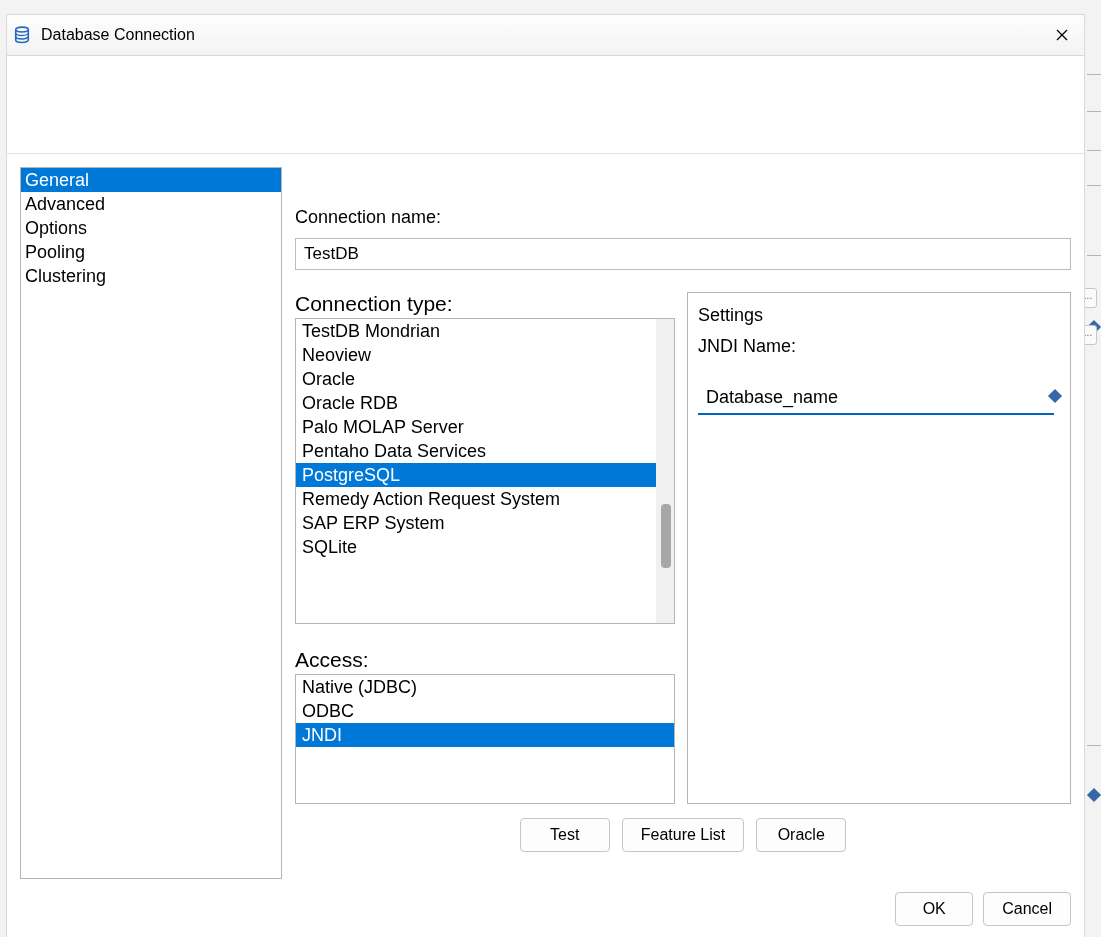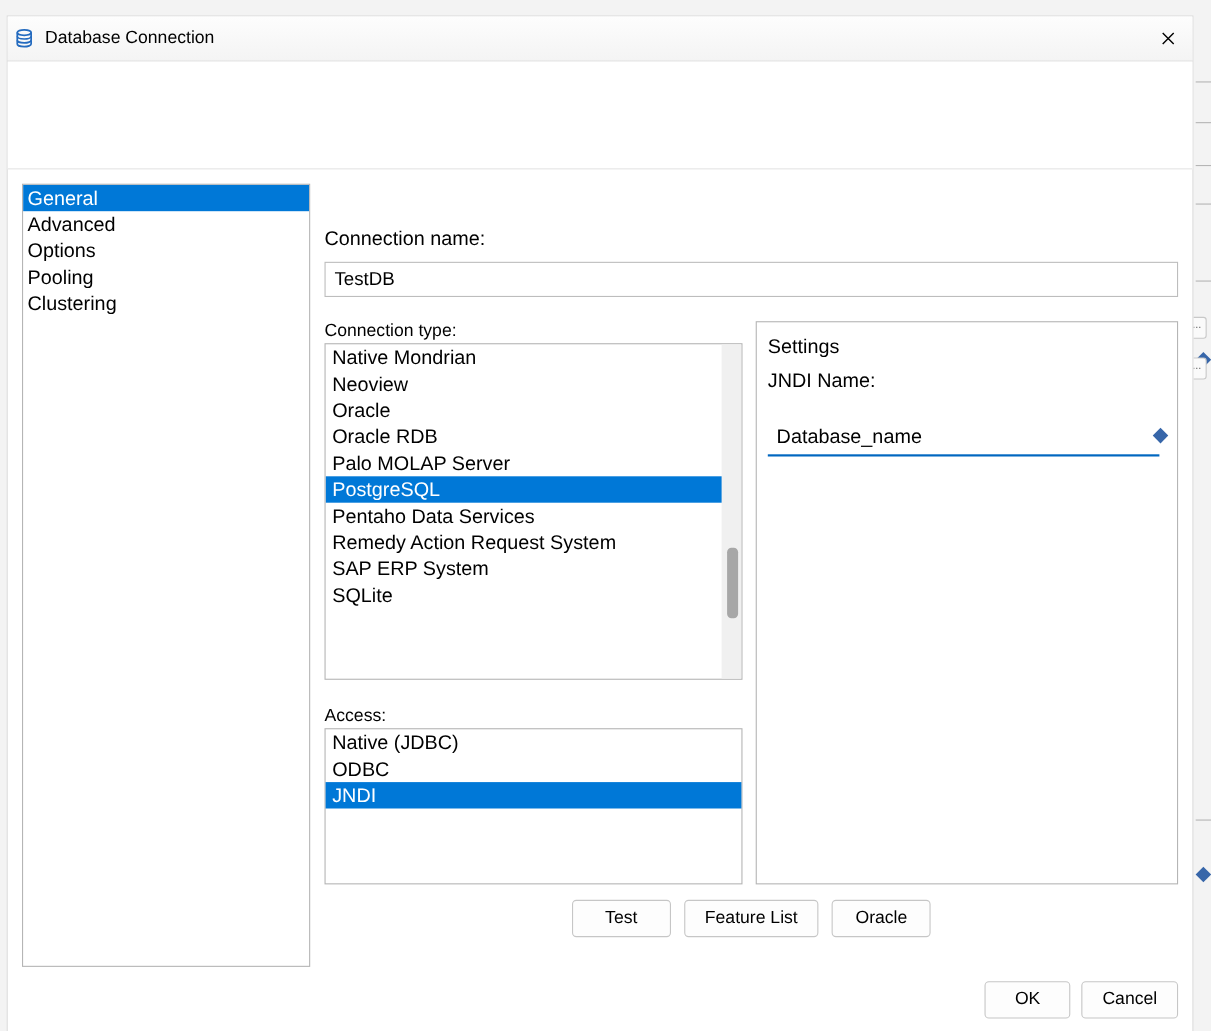--- a/index.html
+++ b/index.html
@@ -166,21 +166,21 @@
     gap: 12px;
     margin-top: 22px;
     height: 512px;
   }
   .left-lower {
     width: 380px;
     display: flex;
     flex-direction: column;
   }
   .section-label {
-    font-size: 16px;
+    font-size: 21px;
     margin-bottom: 2px;
   }
   .type-listbox {
     border: 1px solid var(--panel-border);
     background: var(--bg);
     height: 304px;
     position: relative;
     overflow: hidden;
   }
   .type-items {
@@ -341,27 +341,27 @@
       <div class="main-row1">
         <div class="form-label">Connection name:</div>
         <input class="text-input" value="TestDB" style="">
       </div>
 
       <div class="lower-row">
         <div class="left-lower">
           <div class="section-label">Connection type:</div>
           <div class="type-listbox">
             <div class="type-items" id="type-items">
-                <div class="li">Native Mondrian</div>
+                <div class="li">TestDB Mondrian</div>
                 <div class="li">Neoview</div>
                 <div class="li">Oracle</div>
                 <div class="li">Oracle RDB</div>
                 <div class="li">Palo MOLAP Server</div>
+                <div class="li">Pentaho Data Services</div>
                 <div class="li selected">PostgreSQL</div>
-                <div class="li">Pentaho Data Services</div>
                 <div class="li">Remedy Action Request System</div>
                 <div class="li">SAP ERP System</div>
                 <div class="li">SQLite</div>
               </div>
             <div class="type-scrolltrack">
               <div class="type-scrollthumb"></div>
             </div>
           </div>
 
           <div class="section-label access-label">Access:</div>

